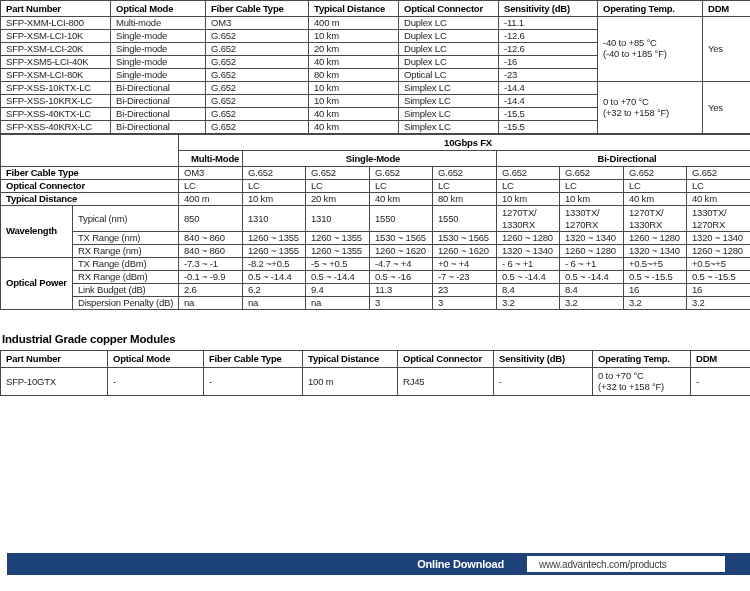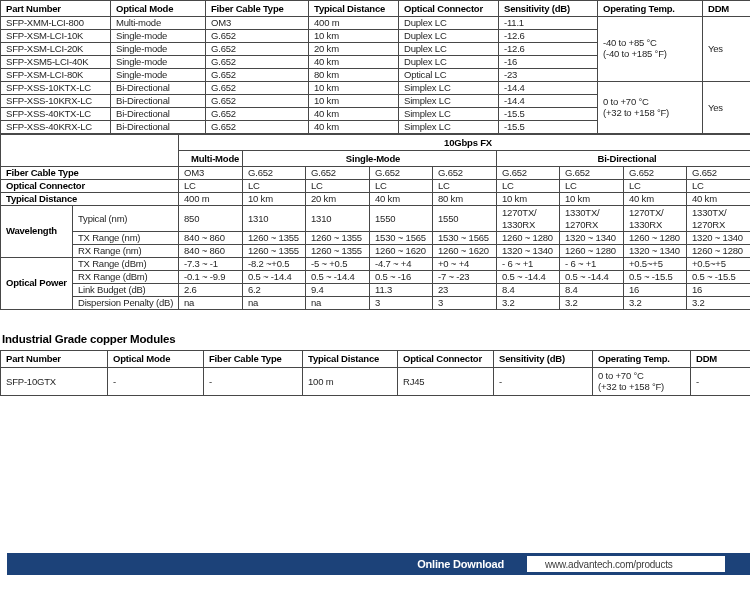--- a/index.html
+++ b/index.html
@@ -51,21 +51,21 @@
   .sec.second { margin-top: 23px; }
   .dlbar {
     position: absolute; left: 7px; right: 0; top: 553px; height: 22px;
     background: #1c4279;
     display: flex; align-items: center; justify-content: flex-end;
     gap: 23px; padding-right: 25px;
   }
   .dl-label { color: #ffffff; font-weight: bold; font-size: 11px; letter-spacing: -0.2px; }
   .url-box {
     background: #ffffff; width: 198px; height: 16px;
-    display: flex; align-items: center; padding: 0 18px;
+    display: flex; align-items: center; padding: 0 12px;
   }
   .url-text { font-size: 10px; color: #3d3d3d; letter-spacing: -0.2px; }
 </style>
 </head>
 <body>
 
 <div class="page">
 
   <table class="t1">
     <colgroup>

